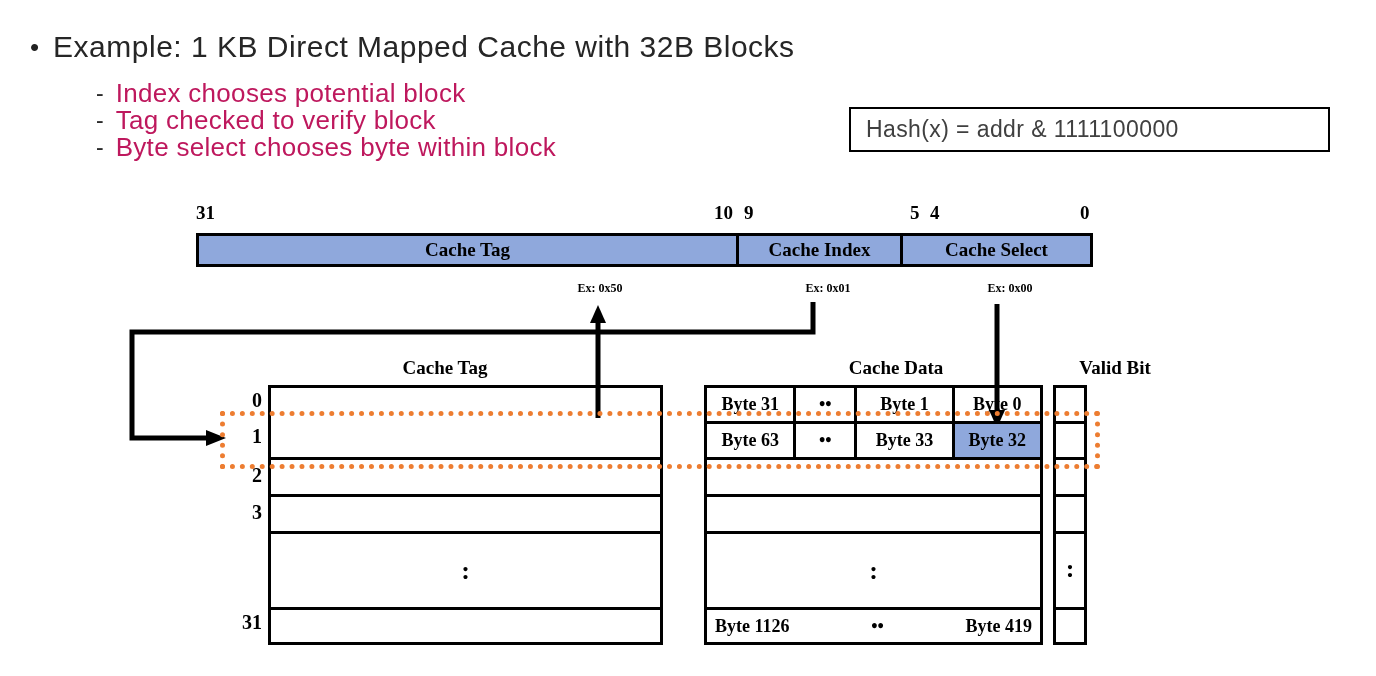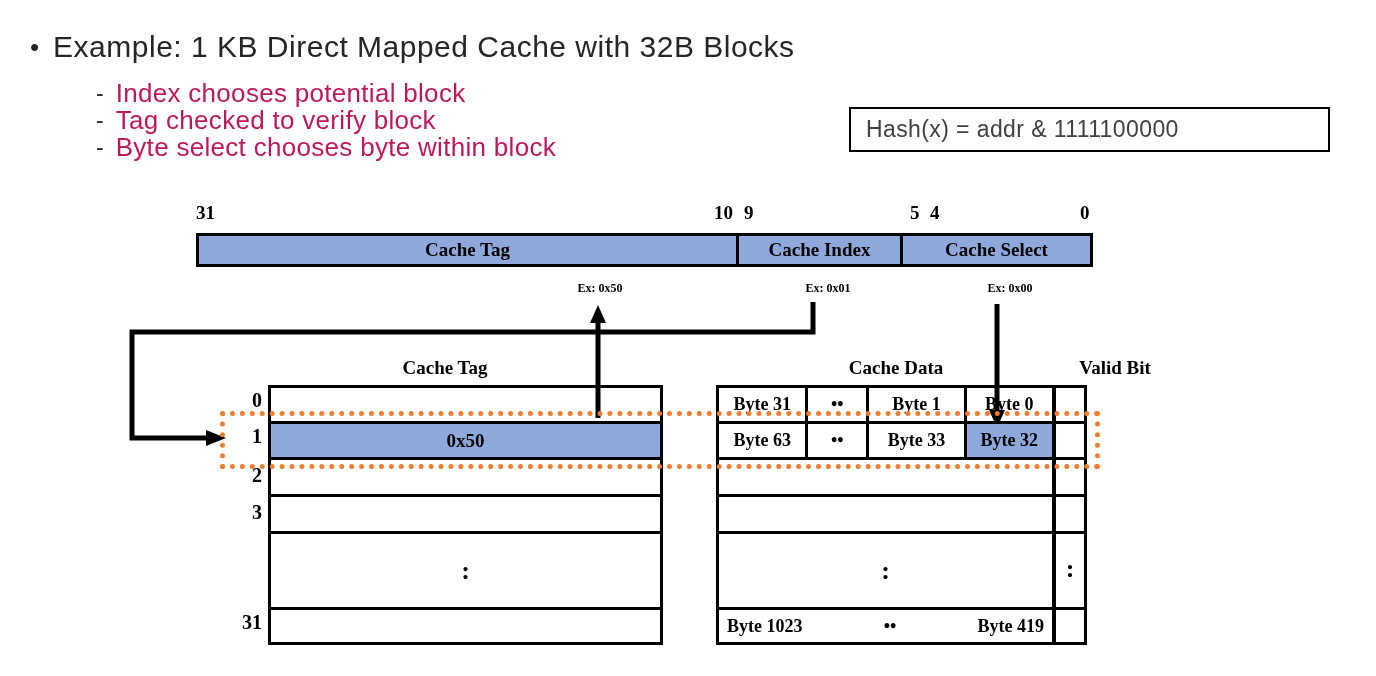--- a/index.html
+++ b/index.html
@@ -39,21 +39,21 @@
              border:3px solid #000;box-sizing:border-box;}
   .row{position:absolute;left:0;width:100%;box-sizing:border-box;}
   .bt{border-top:3px solid #000;}
   .center{display:flex;align-items:center;justify-content:center;}
   .blue{background:var(--blue,#8FA8DC);}
   .tag-val{font-size:19px;}
   .vdots{font-size:26px;line-height:1;}
 
   
   .data-table{position:absolute;left:704px;top:385px;width:339px;height:260px;
-              border:3px solid #000;box-sizing:border-box;margin-left:12px;}
+              border:3px solid #000;box-sizing:border-box;}
   .dcells{display:flex;height:100%;}
   .dcell{display:flex;align-items:center;justify-content:center;font-size:18px;box-sizing:border-box;height:100%;}
   .dcell + .dcell{border-left:3px solid #000;}
   .dc1{width:88px;} .dc2{width:62px;} .dc3{width:99px;} .dc4{width:90px;}
   .row31-cells{display:flex;align-items:center;justify-content:space-between;height:100%;
                padding:0 8px;box-sizing:border-box;font-size:18px;}
 
   
   .valid-col{position:absolute;left:1053px;top:385px;width:34px;height:260px;
              border:3px solid #000;box-sizing:border-box;}
@@ -129,23 +129,20 @@
   <span class="tbl-hdr serifb" style="left:1015px;">Valid Bit</span>
 
   <span class="rowlbl serifb" style="left:226px;top:389px;">0</span>
   <span class="rowlbl serifb" style="left:226px;top:425px;">1</span>
   <span class="rowlbl serifb" style="left:226px;top:464px;">2</span>
   <span class="rowlbl serifb" style="left:226px;top:501px;">3</span>
   <span class="rowlbl serifb" style="left:226px;top:611px;">31</span>
 
   <div class="tag-table">
     <div class="row" style="top:0;height:33px;"></div>
-    <div class="row bt blue center" style="top:33px;height:36px;">
-      <span class="tag-val serifb">0x50</span>
-    </div>
     <div class="row bt" style="top:69px;height:37px;"></div>
     <div class="row bt" style="top:106px;height:37px;"></div>
     <div class="row bt center" style="top:143px;height:76px;">
       <span class="vdots serifb">:</span>
     </div>
     <div class="row bt" style="top:219px;height:35px;"></div>
   </div>
 
   <div class="data-table">
     <div class="row" style="top:0;height:33px;">
@@ -164,21 +161,21 @@
         <div class="dcell dc4 serifb blue">Byte 32</div>
       </div>
     </div>
     <div class="row bt" style="top:69px;height:37px;"></div>
     <div class="row bt" style="top:106px;height:37px;"></div>
     <div class="row bt center" style="top:143px;height:76px;">
       <span class="vdots serifb">:</span>
     </div>
     <div class="row bt" style="top:219px;height:35px;">
       <div class="row31-cells">
-        <span class="serifb">Byte 1023</span>
+        <span class="serifb">Byte 1126</span>
         <span class="serifb">••</span>
         <span class="serifb">Byte 419</span>
       </div>
     </div>
   </div>
 
   <div class="valid-col">
     <div class="vdiv" style="top:33px;"></div>
     <div class="vdiv" style="top:69px;"></div>
     <div class="vdiv" style="top:106px;"></div>

